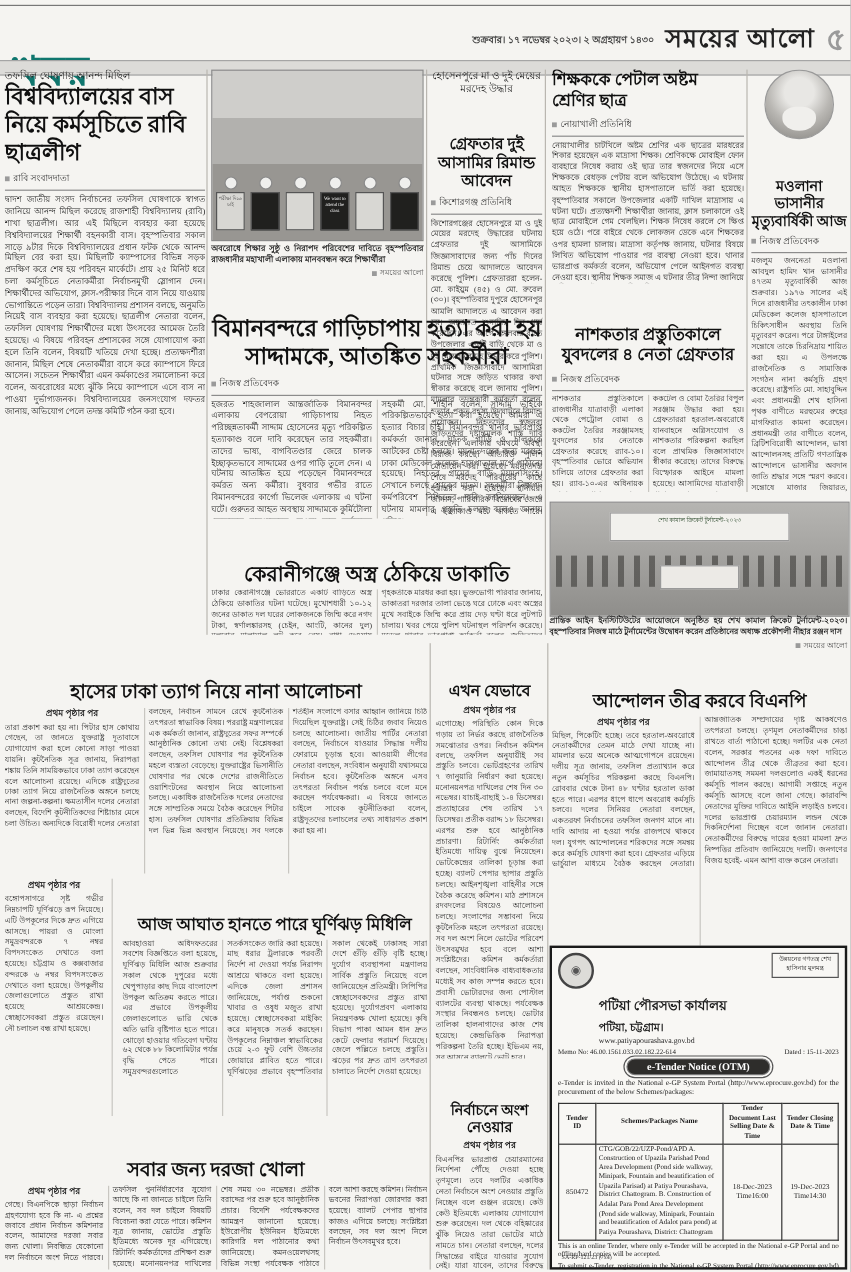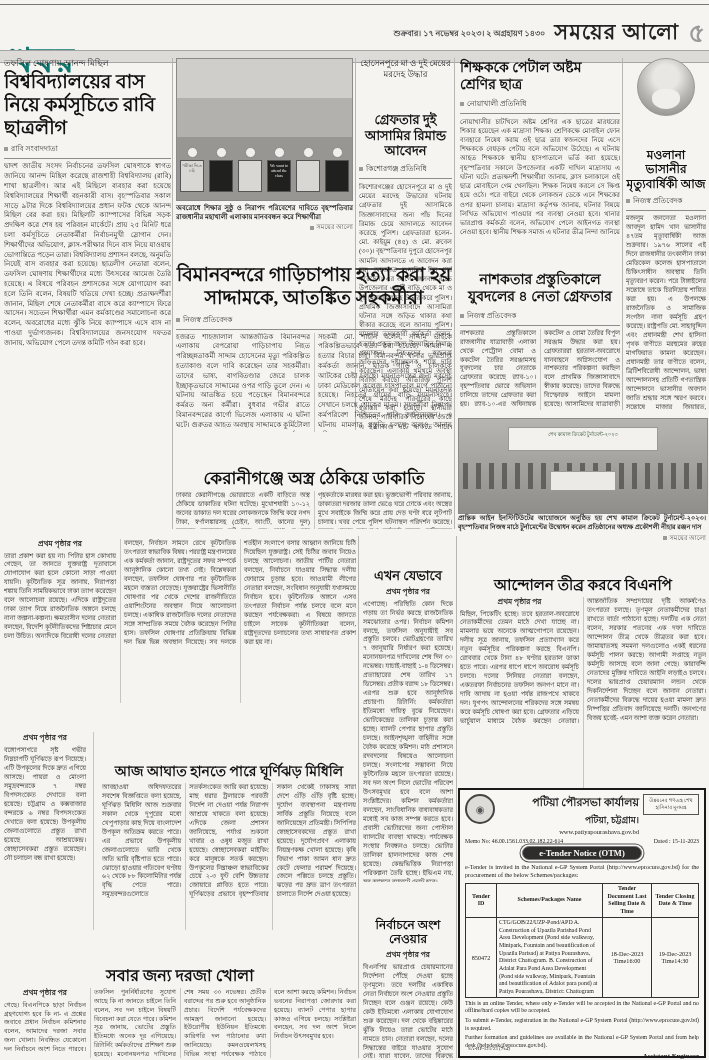--- a/index.html
+++ b/index.html
@@ -54,21 +54,21 @@
   .crowdline{position:absolute;left:4px;right:4px;top:44px;height:26px;
              background:repeating-linear-gradient(90deg,#4e4d4a 0 5px,transparent 5px 13px);opacity:.75;}
   .ptable{position:absolute;left:50%;top:52px;transform:translateX(-50%);width:64px;height:18px;
           background:#eceae6;border:1px solid #999;}
   
   .tender{border:2px solid #1a1a1a;background:#f8f7f4;box-sizing:border-box;padding:4px 5px;
           font-family:"Liberation Serif",serif;}
   .t-head{display:flex;align-items:flex-start;gap:4px;}
   .seal{width:26px;height:26px;border-radius:50%;border:2px solid #444;background:#dddcd8;
         display:flex;align-items:center;justify-content:center;font-size:10px;color:#555;flex:0 0 auto;}
-  .t-org{flex:1;text-align:right;}
+  .t-org{flex:1;text-align:left;margin-top:36px;}
   .t-org .n1{font-size:11px;font-weight:bold;}
   .t-org .n2{font-size:9px;font-weight:bold;}
   .t-org .n3{font-size:6.5px;}
   .slogan{flex:0 0 52px;border:1px solid #555;font-size:5.2px;text-align:center;padding:2px 1px;
           line-height:1.4;}
   .memo-row{display:flex;justify-content:space-between;font-size:5.8px;margin:3px 0 2px 0;}
   .t-pill{width:118px;margin:1px auto 3px auto;background:#2e2d2b;color:#fff;border-radius:9px;
           text-align:center;font-size:8.5px;font-weight:bold;padding:1px 0;border:1px solid #777;
           box-shadow:0 0 0 1.5px #f8f7f4,0 0 0 2.5px #555;}
   .t-intro{font-size:6.2px;line-height:1.35;text-align:justify;margin-bottom:3px;}
@@ -208,20 +208,21 @@
       <span>সময়ের আলো</span>
     </div>
   </div>
 
   <div class="abs" style="left:176px;top:437px;width:276px;height:92px;overflow:hidden;">
     <div class="hl c" style="font-size:17px;">কেরানীগঞ্জে অস্ত্র ঠেকিয়ে ডাকাতি</div>
     <div class="btxt cols2" style="font-size:6.4px;height:48px;overflow:hidden;">ঢাকার কেরানীগঞ্জে ভোররাতে একটি বাড়িতে অস্ত্র ঠেকিয়ে ডাকাতির ঘটনা ঘটেছে। মুখোশধারী ১০-১২ জনের ডাকাত দল ঘরের লোকজনকে জিম্মি করে নগদ টাকা, স্বর্ণালঙ্কারসহ (চেইন, আংটি, কানের দুল) মূল্যবান মালামাল লুট করে নেয়। বাধা দেওয়ায় গৃহকর্তাকে মারধর করা হয়। ভুক্তভোগী পরিবার জানায়, ডাকাতরা দরজার তালা ভেঙে ঘরে ঢোকে এবং অস্ত্রের মুখে সবাইকে জিম্মি করে প্রায় দেড় ঘণ্টা ধরে লুটপাট চালায়। খবর পেয়ে পুলিশ ঘটনাস্থল পরিদর্শন করেছে। মডেল থানার ভারপ্রাপ্ত কর্মকর্তা বলেন, জড়িতদের শনাক্তে অভিযান চলছে। লিখিত অভিযোগ পেলে মামলা নেওয়া হবে। এলাকায় আতঙ্ক বিরাজ করছে। স্থানীয়রা রাতে পাহারার ব্যবস্থা জোরদারের দাবি জানিয়েছেন।</div>
   </div>
 
   <div class="abs" style="left:4px;top:536px;width:352px;height:192px;overflow:hidden;">
+    <div class="hl c" style="font-size:16px;">হাসের ঢাকা ত্যাগ নিয়ে নানা আলোচনা</div>
     <div class="btxt cols3" style="font-size:6.4px;height:164px;overflow:hidden;margin-top:3px;">
       <div class="marker">প্রথম পৃষ্ঠার পর</div>
       <span>তারা প্রকাশ করা হয় না। পিটার হাস কোথায় গেছেন, তা জানতে যুক্তরাষ্ট্র দূতাবাসে যোগাযোগ করা হলে কোনো সাড়া পাওয়া যায়নি। কূটনৈতিক সূত্র জানায়, নিরাপত্তা শঙ্কায় তিনি সাময়িকভাবে ঢাকা ত্যাগ করেছেন বলে আলোচনা রয়েছে। এদিকে রাষ্ট্রদূতের ঢাকা ত্যাগ নিয়ে রাজনৈতিক অঙ্গনে চলছে নানা জল্পনা-কল্পনা। ক্ষমতাসীন দলের নেতারা বলছেন, বিদেশি কূটনীতিকদের শিষ্টাচার মেনে চলা উচিত। অন্যদিকে বিরোধী দলের নেতারা বলছেন, নির্বাচন সামনে রেখে কূটনৈতিক তৎপরতা স্বাভাবিক বিষয়। পররাষ্ট্র মন্ত্রণালয়ের এক কর্মকর্তা জানান, রাষ্ট্রদূতের সফর সম্পর্কে আনুষ্ঠানিক কোনো তথ্য নেই। বিশ্লেষকরা বলছেন, তফসিল ঘোষণার পর কূটনৈতিক মহলে ব্যস্ততা বেড়েছে। যুক্তরাষ্ট্রের ভিসানীতি ঘোষণার পর থেকে দেশের রাজনীতিতে ওয়াশিংটনের অবস্থান নিয়ে আলোচনা চলছে। একাধিক রাজনৈতিক দলের নেতাদের সঙ্গে সাম্প্রতিক সময়ে বৈঠক করেছেন পিটার হাস। তফসিল ঘোষণার প্রতিক্রিয়ায় বিভিন্ন দল ভিন্ন ভিন্ন অবস্থান নিয়েছে। সব দলকে শর্তহীন সংলাপে বসার আহ্বান জানিয়ে চিঠি দিয়েছিল যুক্তরাষ্ট্র। সেই চিঠির জবাব নিয়েও চলছে আলোচনা। জাতীয় পার্টির নেতারা বলছেন, নির্বাচনে যাওয়ার সিদ্ধান্ত দলীয় ফোরামে চূড়ান্ত হবে। আওয়ামী লীগের নেতারা বলছেন, সংবিধান অনুযায়ী যথাসময়ে নির্বাচন হবে। কূটনৈতিক অঙ্গনে এসব তৎপরতা নির্বাচন পর্যন্ত চলবে বলে মনে করছেন পর্যবেক্ষকরা। এ বিষয়ে জানতে চাইলে সাবেক কূটনীতিকরা বলেন, রাষ্ট্রদূতদের চলাচলের তথ্য সাধারণত প্রকাশ করা হয় না।</span>
     </div>
   </div>
 
   <div class="abs" style="left:4px;top:732px;width:352px;height:198px;overflow:hidden;display:flex;gap:8px;">
     <div style="width:82px;flex:0 0 auto;border-right:1px solid #c8c6c1;padding-right:7px;">
       <div class="marker">প্রথম পৃষ্ঠার পর</div>
       <div class="btxt" style="font-size:6.4px;">বঙ্গোপসাগরে সৃষ্ট গভীর নিম্নচাপটি ঘূর্ণিঝড়ে রূপ নিয়েছে। এটি উপকূলের দিকে দ্রুত এগিয়ে আসছে। পায়রা ও মোংলা সমুদ্রবন্দরকে ৭ নম্বর বিপদসংকেত দেখাতে বলা হয়েছে। চট্টগ্রাম ও কক্সবাজার বন্দরকে ৬ নম্বর বিপদসংকেত দেখাতে বলা হয়েছে। উপকূলীয় জেলাগুলোতে প্রস্তুত রাখা হয়েছে আশ্রয়কেন্দ্র। স্বেচ্ছাসেবকরা প্রস্তুত রয়েছেন। নৌ চলাচল বন্ধ রাখা হয়েছে।</div>

